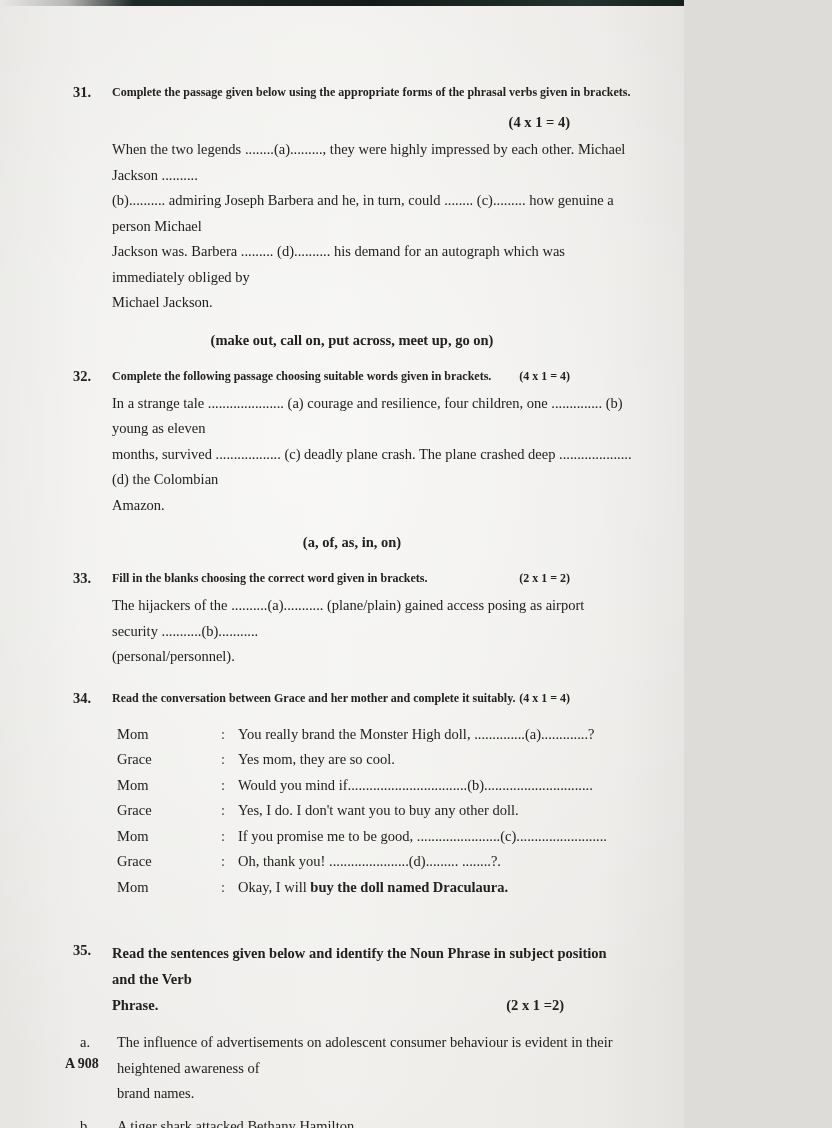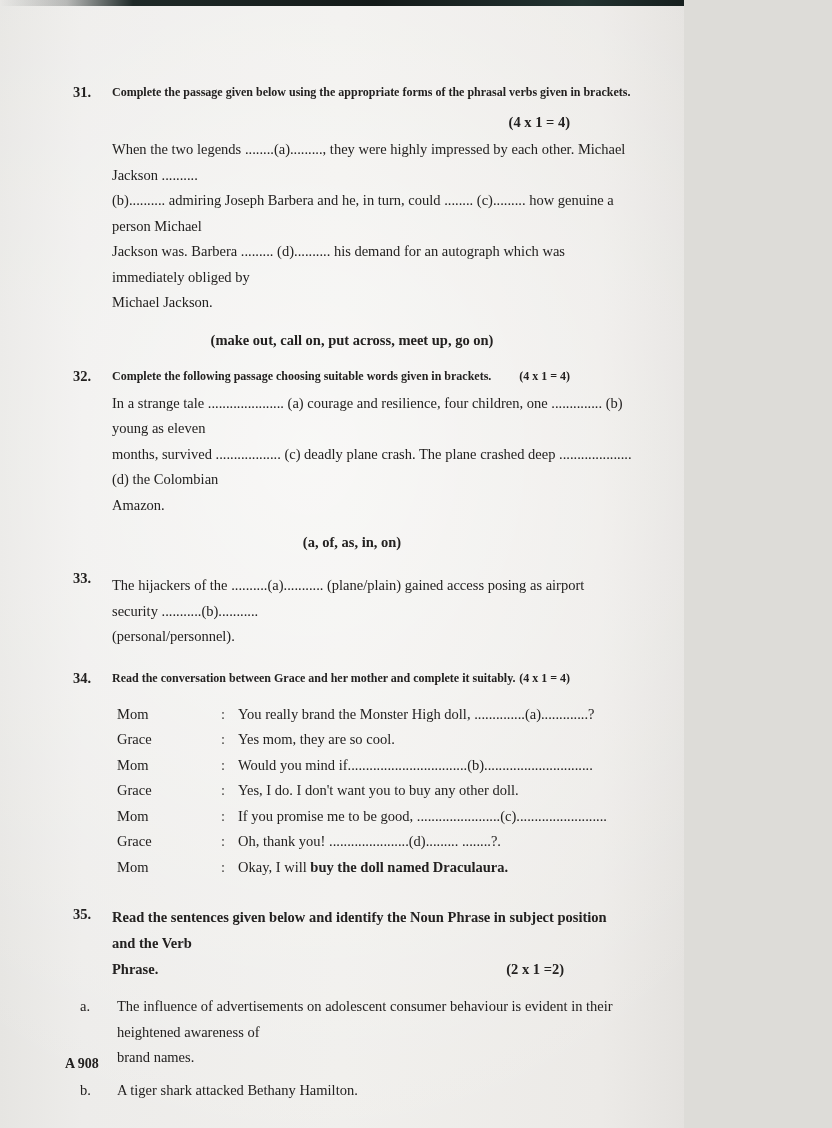--- a/index.html
+++ b/index.html
@@ -24,21 +24,21 @@
   .qnum{width:39px;font-weight:700;font-size:14.5px;line-height:20px;flex:none;}
   .qbody{width:668px;}
   .qhead{display:flex;justify-content:space-between;font-weight:700;font-size:12px;line-height:20px;}
   .qhead .title{max-width:520px;}
   .marks{white-space:nowrap;font-weight:700;padding-right:62px;}
   .marks-line{font-weight:700;font-size:14.5px;line-height:20px;text-align:right;padding-right:62px;margin-top:10px;}
   .passage{margin-top:5px;font-size:14.5px;line-height:25.5px;white-space:pre-line;}
   .options-line{margin-top:14px;font-weight:700;font-size:14.5px;line-height:20px;text-align:center;padding-right:40px;}
   .sect{margin-top:16px;}
   .sect-lg{margin-top:18px;}
-  .sect-xl{margin-top:24px;}
+  .sect-xl{margin-top:40px;}
   .dialogue{margin-top:14px;font-size:14.5px;}
   .drow{display:flex;line-height:25.5px;}
   .drow .speaker{width:104px;flex:none;padding-left:5px;}
   .drow .colon{width:17px;flex:none;color:#4a4846;}
   .drow .dtext{flex:1;}
   .drow .dbold{font-weight:700;}
   .q35head{position:relative;}
   .q35head .title-lines{font-weight:700;font-size:14.5px;line-height:26px;white-space:pre-line;max-width:640px;}
   .q35head .marks-abs{position:absolute;right:68px;bottom:0;font-weight:700;font-size:14.5px;line-height:26px;white-space:nowrap;}
   .items{margin-top:12px;padding-left:7px;}
@@ -85,20 +85,24 @@
         <div class="passage">In a strange tale ..................... (a) courage and resilience, four children, one .............. (b) young as eleven
 months, survived .................. (c) deadly plane crash. The plane crashed deep .................... (d) the Colombian
 Amazon.</div>
         <div class="options-line">(a, of, as, in, on)</div>
       </div>
     </div>
 
     <div class="q sect">
       <div class="qnum">33.</div>
       <div class="qbody">
+        <div class="qhead">
+          <span class="title">Fill in the blanks choosing the correct word given in brackets.</span>
+          <span class="marks">(2 x 1 = 2)</span>
+        </div>
         <div class="passage">The hijackers of the ..........(a)........... (plane/plain) gained access posing as airport security ...........(b)...........
 (personal/personnel).</div>
       </div>
     </div>
 
     <div class="q sect-lg">
       <div class="qnum">34.</div>
       <div class="qbody">
         <div class="qhead">
           <span class="title">Read the conversation between Grace and her mother and complete it suitably.</span>

